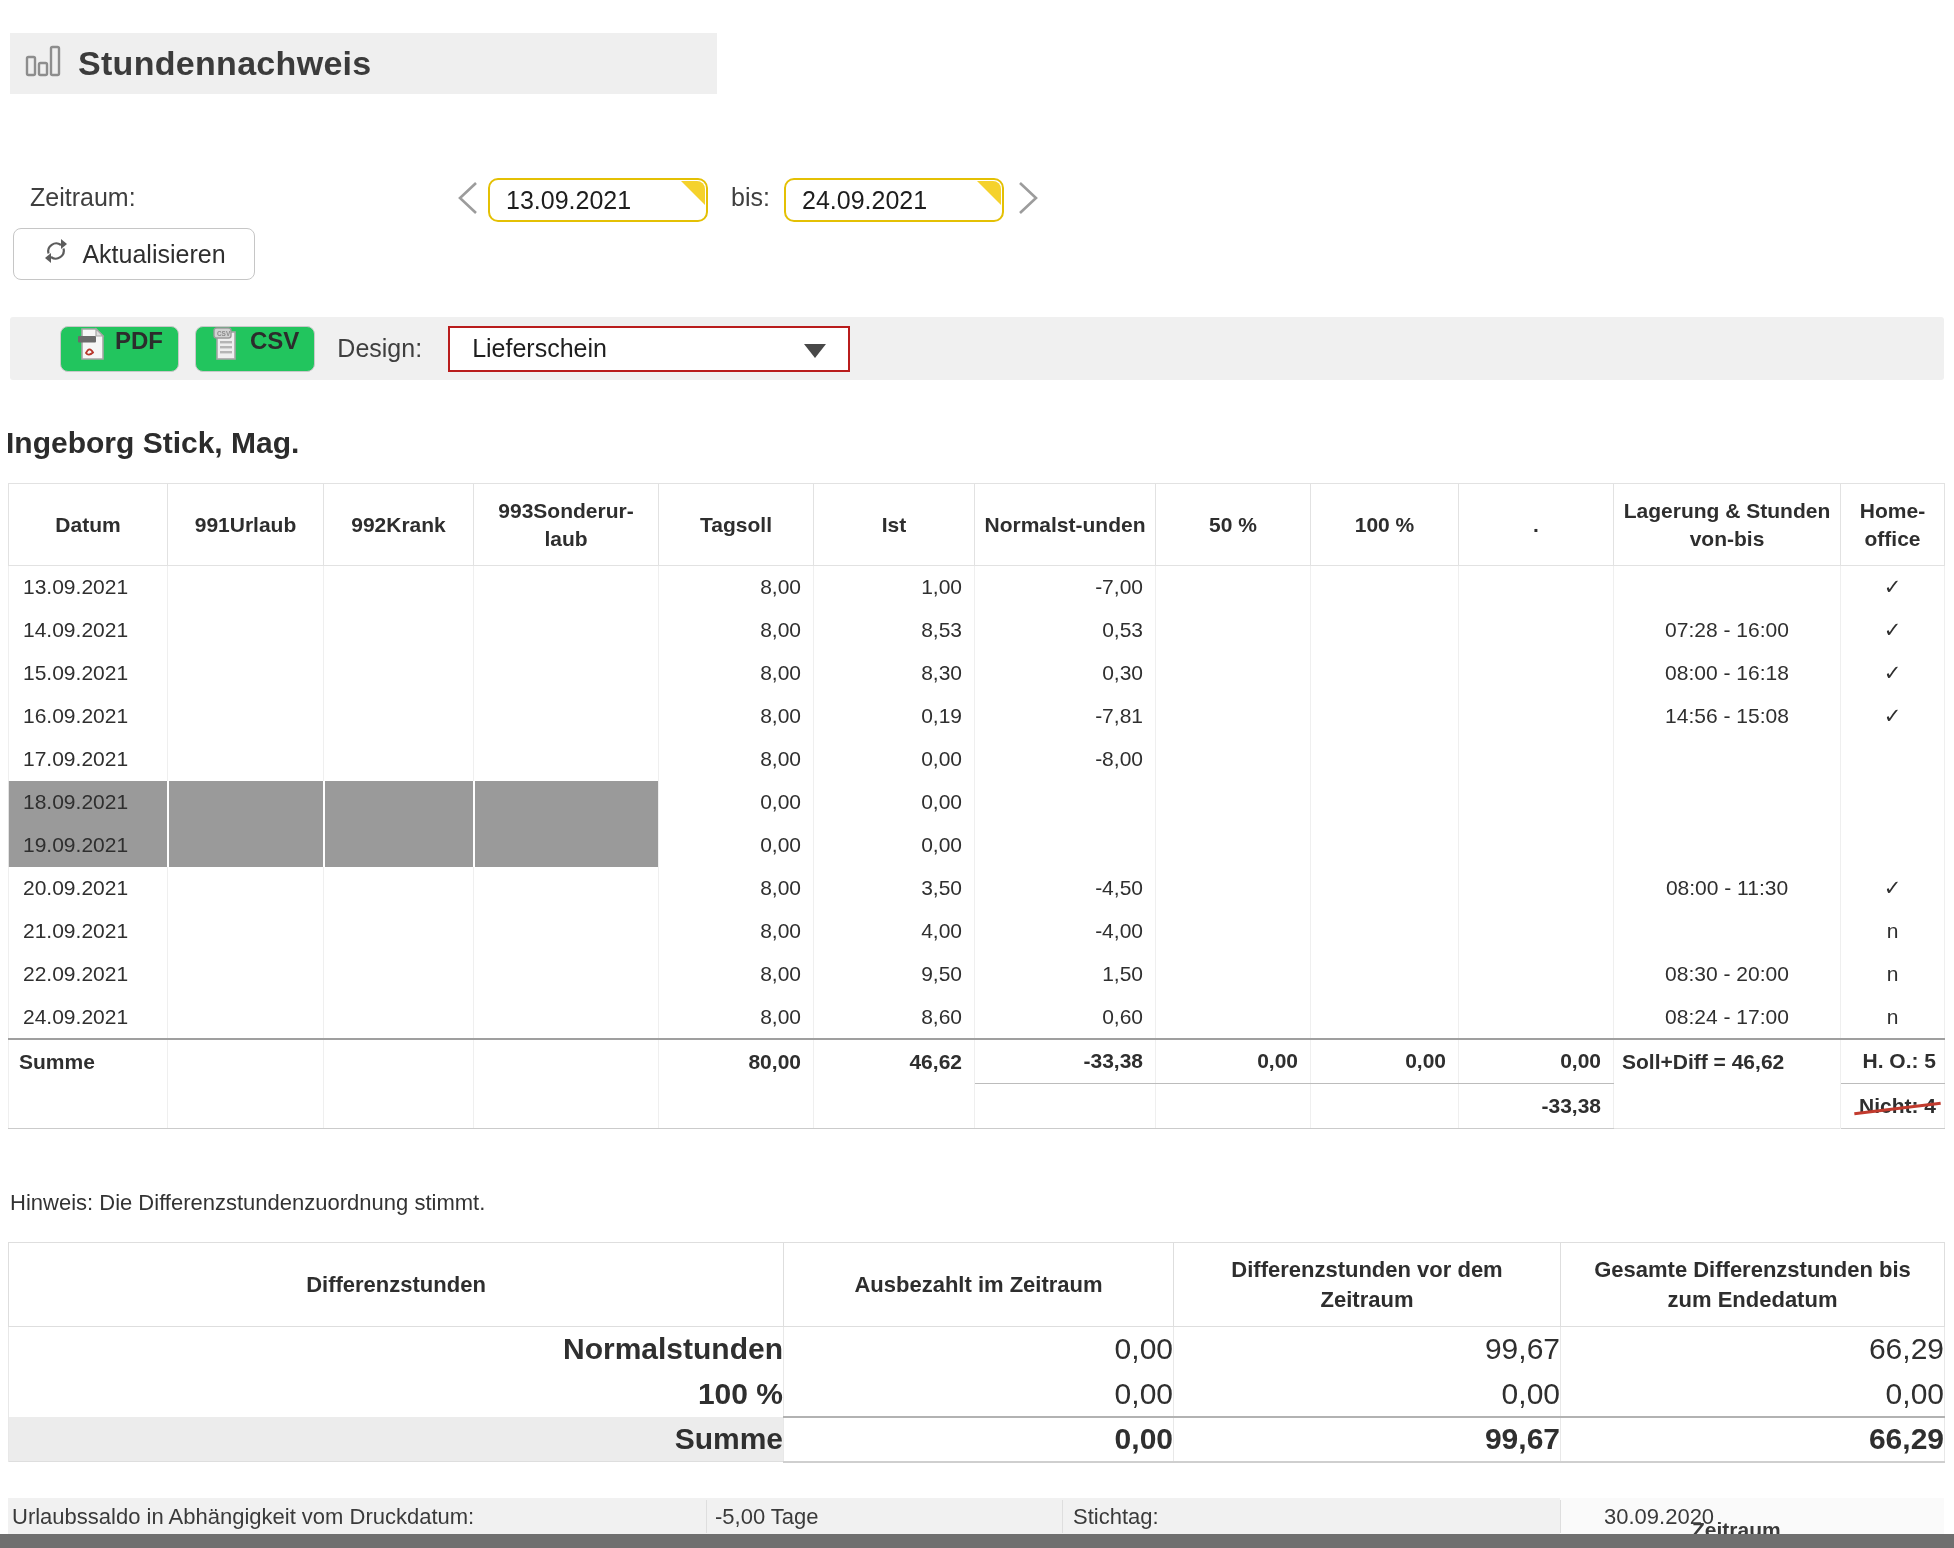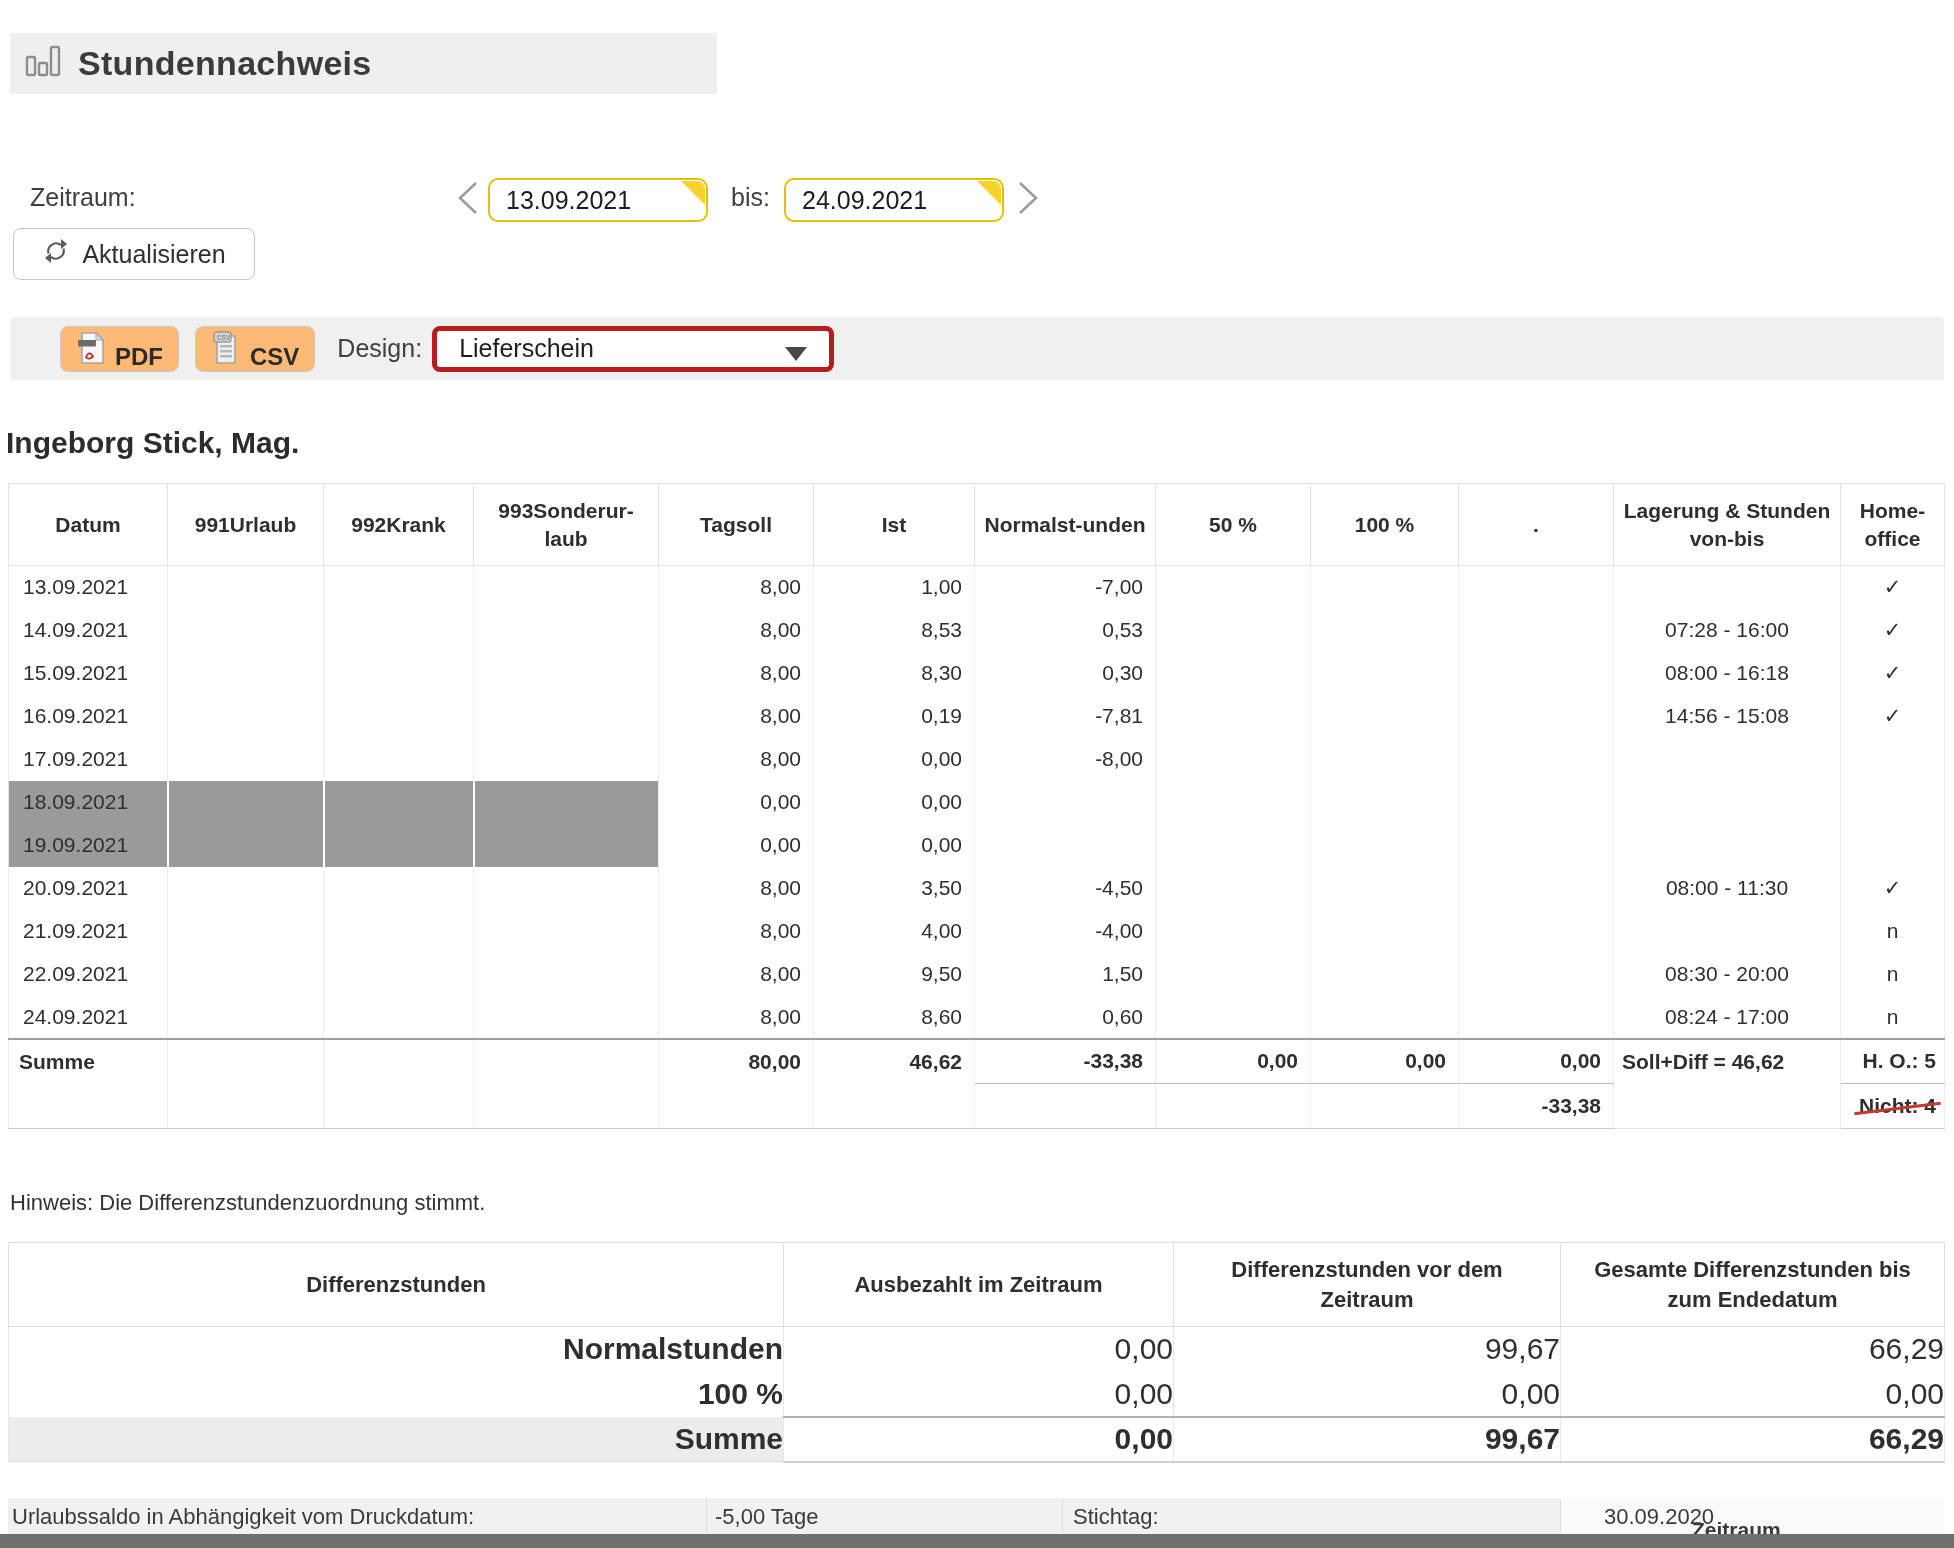--- a/index.html
+++ b/index.html
@@ -24,27 +24,27 @@
   .bis-label { left:731px; top:183px; font-size:25px; color:#3f3f3f; }
 
   
   .refresh-btn { left:13px; top:228px; width:242px; height:52px; background:#fff;
     border:1px solid #c6c6c6; border-radius:8px; display:flex; align-items:center;
     justify-content:center; gap:12px; font-size:25px; color:#2f2f2f; cursor:pointer; }
 
   
   .toolbar { left:10px; top:317px; width:1934px; height:63px; background:#f0f0f0;
     border-radius:3px; display:flex; align-items:center; padding-left:50px; }
-  .tool-btn { height:46px; background:#fdba74; border:1px solid #c9c9c9; border-radius:8px;
-    display:flex; align-items:flex-end; gap:9px; padding:0 15px; font-size:24px;
+  .tool-btn { height:46px; background:#22c55e; border:1px solid #c9c9c9; border-radius:8px;
+    display:flex; align-items:flex-start; gap:9px; padding:0 15px; font-size:24px;
     font-weight:700; color:#2c2c2c; cursor:pointer; }
   .tool-btn + .tool-btn { margin-left:16px; }
   .design-label { font-size:25px; color:#3f3f3f; margin-left:22px; }
-  .design-select { width:402px; height:46px; margin-left:10px; background:#fff;
-    border:5px solid #b91c1c; border-radius:8px; position:relative; display:flex;
+  .design-select { width:402px; height:46px; margin-left:26px; background:#fff;
+    border:2px solid #b91c1c; border-radius:0; position:relative; display:flex;
     align-items:center; padding:0 22px; font-size:25px; color:#1e1e1e; cursor:pointer; }
   .design-caret { position:absolute; right:22px; top:16px; width:0; height:0;
     border-left:11px solid transparent; border-right:11px solid transparent;
     border-top:14px solid #484848; }
 
   
   .employee { left:6px; top:426px; font-size:30px; font-weight:700; color:#2c2c2c; }
 
   
   table { border-collapse:collapse; table-layout:fixed; }

